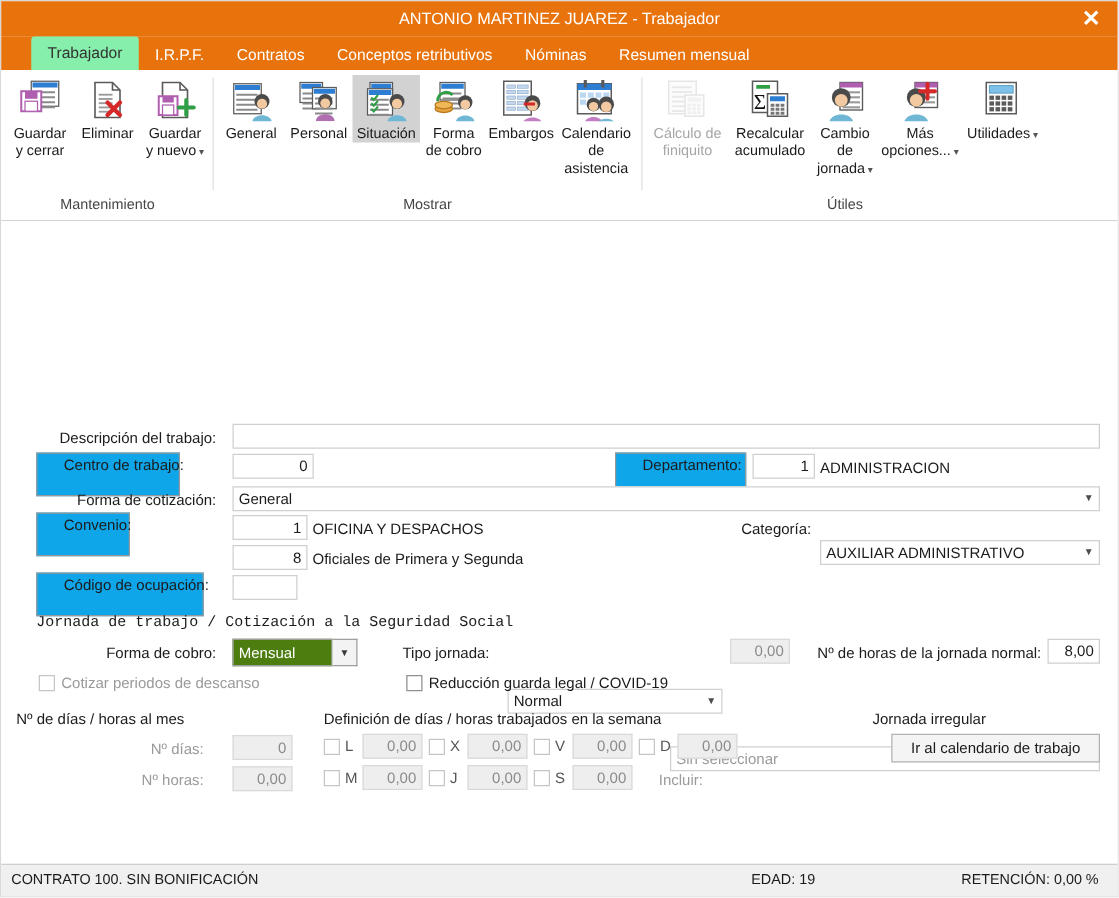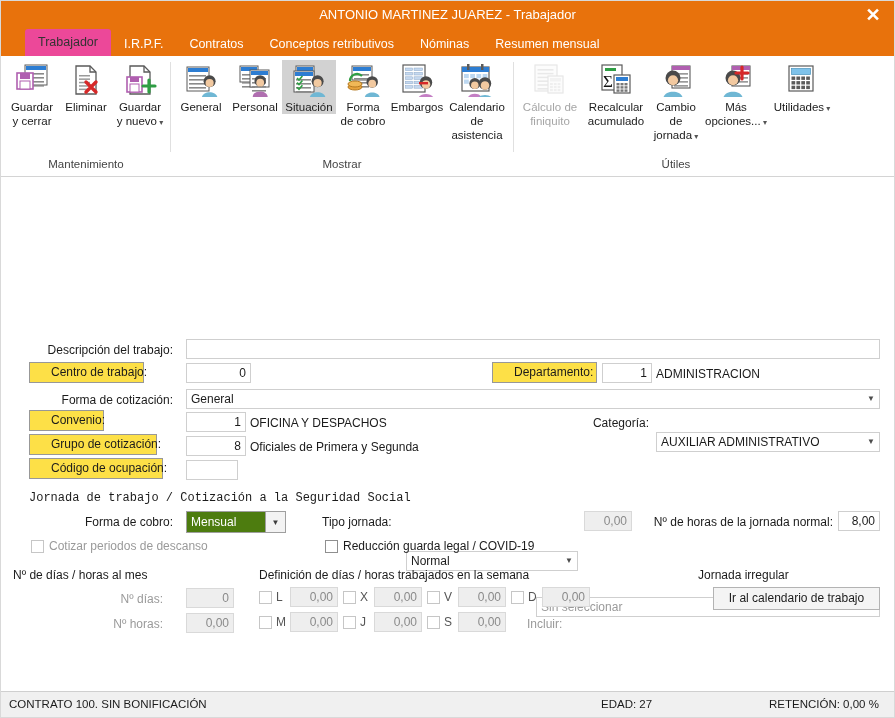--- a/index.html
+++ b/index.html
@@ -58,21 +58,21 @@
   .tab {
     height: 23px;
     line-height: 23px;
     padding: 0 13px;
     color: #ffffff;
     font-size: 12.5px;
     cursor: pointer;
     white-space: nowrap;
   }
   .tab.active {
-    background: #ec4899;
+    background: #86efac;
     color: #333333;
     height: 27px;
     line-height: 26px;
     border-radius: 3px 3px 0 0;
     font-size: 12.5px;
   }
 
   
   .ribbon {
     flex: 0 0 121px;
@@ -136,22 +136,22 @@
     background: #ffffff;
     font-size: 12px;
     color: #1b1b1b;
   }
   .abs { position: absolute; }
   .lbl-r { text-align: right; }
   .lbl-l { text-align: left; }
 
   .btnlabel {
     border: 1px solid #989898;
-    background: #fde047;
-    height: 21px;
+    background: #0ea5e9;
+    height: 35px;
     line-height: 19px;
     font-size: 12px;
     color: #1b1b1b;
     text-align: center;
     cursor: pointer;
     padding: 0 21px;
     white-space: nowrap;
   }
 
   .field {
@@ -597,21 +597,20 @@
     <div class="abs btnlabel" style="left:28px; top:233px; width:75px;">Convenio:</div>
     <div class="abs field num" style="left:185px; top:235px; width:60px;">1</div>
     <div class="abs plaintext" style="left:249px; top:237px;">OFICINA Y DESPACHOS</div>
 
     <div class="abs lbl-r" style="left:500px; top:239px; width:148px;">Categoría:</div>
     <div class="abs combo" style="left:655px; top:235px; width:224px;">
       <span>AUXILIAR ADMINISTRATIVO</span>
       <span class="arrow">▼</span>
     </div>
 
-    <div class="abs btnlabel" style="left:28px; top:257px; width:128px;">Grupo de cotización:</div>
     <div class="abs field num" style="left:185px; top:259px; width:60px;">8</div>
     <div class="abs plaintext" style="left:249px; top:261px;">Oficiales de Primera y Segunda</div>
 
     <div class="abs btnlabel" style="left:28px; top:281px; width:134px;">Código de ocupación:</div>
     <div class="abs field num" style="left:185px; top:283px; width:52px;"></div>
 
     <div class="abs sectitle" style="left:28px; top:314px;font-family:Liberation Mono, monospace;">Jornada de trabajo / Cotización a la Seguridad Social</div>
 
     <div class="abs lbl-r" style="left:10px; top:338px; width:162px;">Forma de cobro:</div>
     <div class="abs combo2" style="left:185px; top:334px; width:100px;">
@@ -694,17 +693,17 @@
       <span class="arrow">▼</span>
     </div>
 
     <div class="abs sectitle" style="left:697px; top:391px;">Jornada irregular</div>
     <div class="abs gobtn" style="left:712px; top:410px; width:167px;">Ir al calendario de trabajo</div>
 
   </div>
 
   <div class="statusbar">
     <div style="left:8px;">CONTRATO 100.  SIN BONIFICACIÓN</div>
-    <div style="left:600px;">EDAD: 27</div>
+    <div style="left:600px;">EDAD: 19</div>
     <div style="left:768px;">RETENCIÓN: 0,00 %</div>
   </div>
 
 </div>
 
 </body></html>

